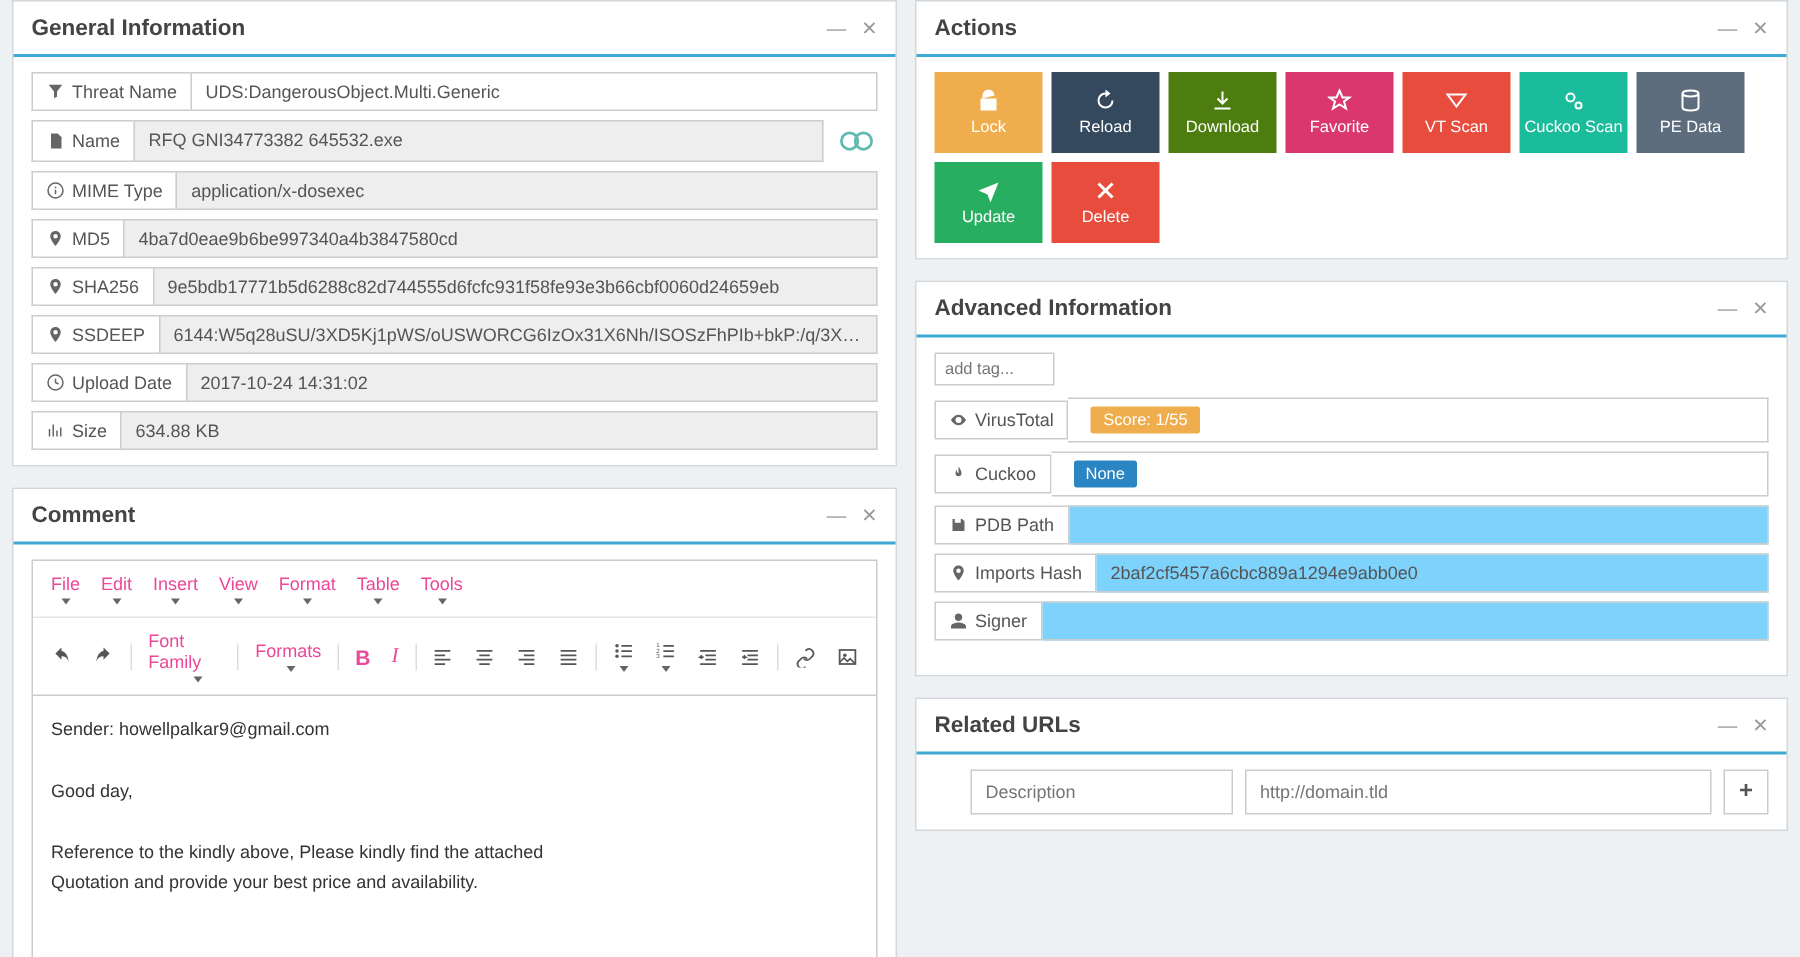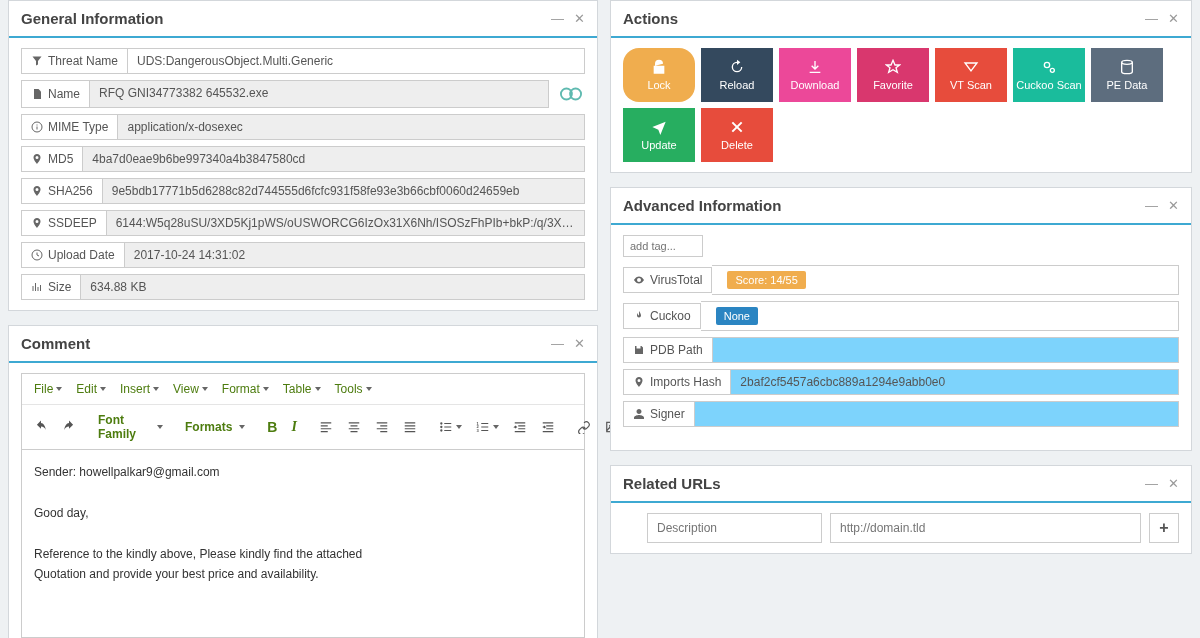--- a/index.html
+++ b/index.html
@@ -18,33 +18,33 @@
 .inpgrp .lbl { display: flex; align-items: center; gap: 5px; padding: 5px 9px; background: #fff; border: 1px solid #ccc; border-right: 0; color: #555; font-size: 12px; white-space: nowrap; }
 .inpgrp .lbl svg, .inpgrp .lbl .ico { width: 12px; height: 12px; fill: #666; color: #666; }
 .inpgrp .val { flex: 1; padding: 5px 9px; background: #eee; border: 1px solid #ccc; color: #555; font-size: 12px; overflow: hidden; text-overflow: ellipsis; white-space: nowrap; }
 .inpgrp .dd { display: flex; align-items: center; padding: 0 7px; background: #fff; border: 1px solid #ccc; border-left: 0; cursor: pointer; }
 .inpgrp .side { margin-left: 8px; width: 28px; height: 28px; display: flex; align-items: center; justify-content: center; }
 .mailbtn { background: #2b85c2; border-radius: 50%; color: #fff; }
 .vtlink svg { fill: #5fbab0; }
 .actions { display: flex; flex-wrap: wrap; gap: 6px; }
 .abtn { width: 72px; height: 54px; display: flex; flex-direction: column; align-items: center; justify-content: center; gap: 4px; color: #fff; font-size: 11px; cursor: pointer; }
 .abtn svg { width: 16px; height: 16px; fill: #fff; }
-.c-orange { background: #f0ad4e; border-radius: 16px; } .c-navy { background: #34495e; } .c-blue { background: #ec4899; } .c-pink { background: #d9376e; } .c-red { background: #e74c3c; } .c-teal { background: #1abc9c; } .c-steel { background: #5d6d7e; } .c-green { background: #27ae60; }
+.c-orange { background: #f0ad4e; } .c-navy { background: #34495e; } .c-blue { background: #4d7c0f; } .c-pink { background: #d9376e; } .c-red { background: #e74c3c; } .c-teal { background: #1abc9c; } .c-steel { background: #5d6d7e; } .c-green { background: #27ae60; }
 .taginput { width: 80px; padding: 4px 6px; border: 1px solid #ccc; font-size: 11px; color: #888; margin-bottom: 8px; }
 .badge { display: inline-block; padding: 3px 8px; border-radius: 2px; color: #fff; font-size: 11px; margin-left: 6px; }
 .b-orange { background: #f0ad4e; } .b-blue { background: #2b85c2; }
 .advrow { display: flex; align-items: center; margin-bottom: 6px; }
 .advrow .lbl { display: flex; align-items: center; gap: 5px; padding: 5px 9px; background: #fff; border: 1px solid #ccc; font-size: 12px; color: #555; }
 .advrow .lbl svg { width: 12px; height: 12px; fill: #666; }
 .advrow .rest { flex: 1; padding: 5px 9px; background: #7dd3fc; border: 1px solid #ccc; border-left: 0; font-size: 12px; color: #555; min-height: 26px; }
 .advrow.nobg .rest { background: #fff; }
 .toolbar { border: 1px solid #ccc; }
 .tbrow { display: flex; align-items: center; gap: 2px; padding: 4px 6px; border-bottom: 1px solid #e5e5e5; font-size: 12px; }
-.tbrow:last-child { border-bottom: 0; font-weight: bold; }
-.tbitem { display: flex; align-items: center; gap: 3px; padding: 4px 6px; cursor: pointer; color: #4d7c0f; }
+.tbrow:last-child { border-bottom: 0; }
+.tbitem { display: flex; align-items: center; gap: 3px; padding: 4px 6px; cursor: pointer; color: #ec4899; flex-direction: column; }
 .tbsep { width: 1px; height: 18px; background: #ddd; margin: 0 3px; }
 .caret { width: 0; height: 0; border-left: 3px solid transparent; border-right: 3px solid transparent; border-top: 4px solid #666; }
 .tbicon { width: 14px; height: 14px; fill: #555; }
 .editor { border: 1px solid #ccc; border-top: 0; padding: 12px; font-family: Verdana, sans-serif; font-size: 12px; color: #333; line-height: 1.7; min-height: 120px; }
 .urlrow { display: flex; gap: 8px; padding-left: 24px; }
 .urlrow input { padding: 6px 9px; border: 1px solid #ccc; font-size: 12px; color: #888; }
 .urlrow input:first-child { width: 175px; }
 .urlrow input:nth-child(2) { flex: 1; }
 .plusbtn { width: 30px; height: 30px; border: 1px solid #ccc; background: #fff; display: flex; align-items: center; justify-content: center; font-size: 16px; font-weight: bold; color: #555; cursor: pointer; }
 </style>
@@ -383,21 +383,21 @@
       <div class="panel-body">
         <input class="taginput" placeholder="add tag..." style="">
 
         <div class="advrow nobg">
           <div class="lbl">
             <svg viewBox="0 0 24 24">
                 <path d="M12 5C6 5 2 12 2 12s4 7 10 7 10-7 10-7-4-7-10-7zm0 11a4 4 0 110-8 4 4 0 010 8z"></path>
               </svg>
             <span>VirusTotal</span>
           </div>
-          <div class="rest"><span class="badge b-orange">Score: 14/55</span></div>
+          <div class="rest"><span class="badge b-orange">Score: 1/55</span></div>
         </div>
 
         <div class="advrow nobg">
           <div class="lbl">
             <svg viewBox="0 0 24 24">
                 <path d="M12 2s4 5 4 9a4 4 0 01-8 0c0-2 1-4 2-5-1 4 2 5 2 5 0-3 0-9 0-9z"></path>
               </svg>
             <span>Cuckoo</span>
           </div>
           <div class="rest"><span class="badge b-blue">None</span></div>

